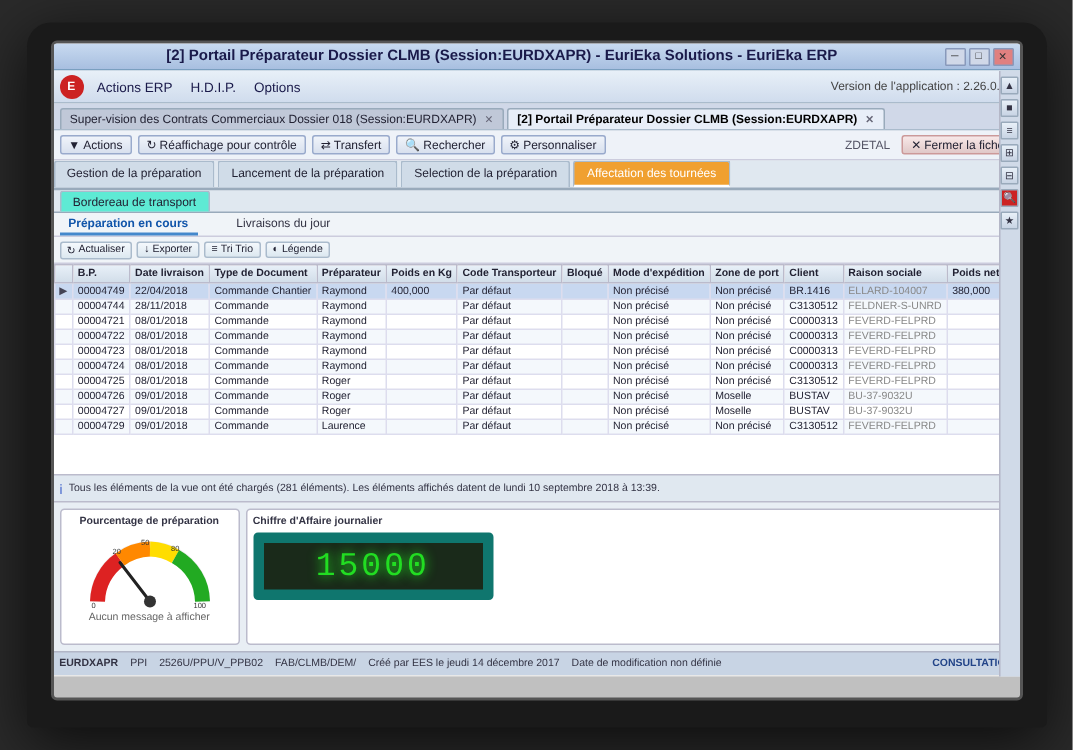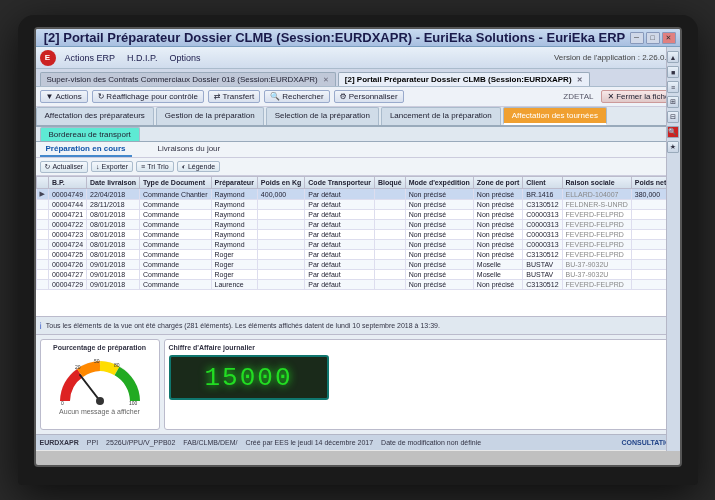--- a/index.html
+++ b/index.html
@@ -34,21 +34,21 @@
     .win-titlebar {
       background: linear-gradient(to bottom, #c8daf0, #a8bfe0);
       height: 18px;
       display: flex;
       align-items: center;
       justify-content: space-between;
       padding: 0 4px;
       border-bottom: 1px solid #7a9fc0;
     }
     .win-title {
-      font-size: 13px;
+      font-size: 10px;
       color: #1a1a4a;
       flex: 1;
       text-align: center;
       font-weight: bold;
     }
     .win-controls {
       display: flex;
       gap: 2px;
     }
     .win-btn {
@@ -337,24 +337,24 @@
       flex-direction: column;
     }
     .chiffre-title {
       font-size: 7px;
       color: #334;
       font-weight: bold;
       margin-bottom: 4px;
     }
     .lcd-display {
       background: #1a2a1a;
-      border: 2px solid #0f766e;
+      border: 7px solid #0f766e;
       border-radius: 3px;
       padding: 4px 8px;
-      font-size: 26px;
+      font-size: 22px;
       font-family: 'Courier New', monospace;
       color: #22dd22;
       letter-spacing: 2px;
       text-shadow: 0 0 8px #22ff22;
       display: flex;
       align-items: center;
       justify-content: center;
       width: 160px;
       height: 45px;
     }
@@ -479,30 +479,27 @@
         </div>
         <span class="zdetal">ZDETAL</span>
         <div class="toolbar-btn" style="margin-left:4px; background: linear-gradient(to bottom,#f8e8e8,#e0c8c8); border-color: #cc9999;">
           <span>✕</span>
           <span>Fermer la fiche</span>
         </div>
       </div>
 
       <div class="nav-tabs">
         <div class="nav-tab">
-          <span>Affectation des préparateurs</span>
+          <span>Gestion de la préparation</span>
         </div>
         <div class="nav-tab">
-          <span>Gestion de la préparation</span>
+          <span>Lancement de la préparation</span>
         </div>
         <div class="nav-tab">
           <span>Selection de la préparation</span>
-        </div>
-        <div class="nav-tab">
-          <span>Lancement de la préparation</span>
         </div>
         <div class="nav-tab orange active">
           <span>Affectation des tournées</span>
         </div>
       </div>
 
       <div class="second-nav-row">
         <div class="second-nav-tab">
           <span>Bordereau de transport</span>
         </div>

